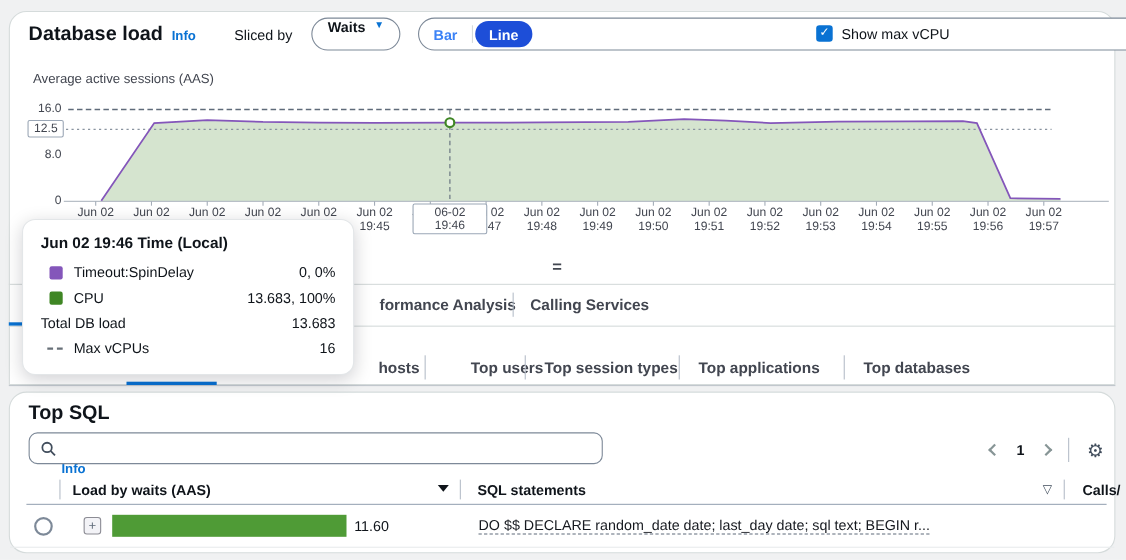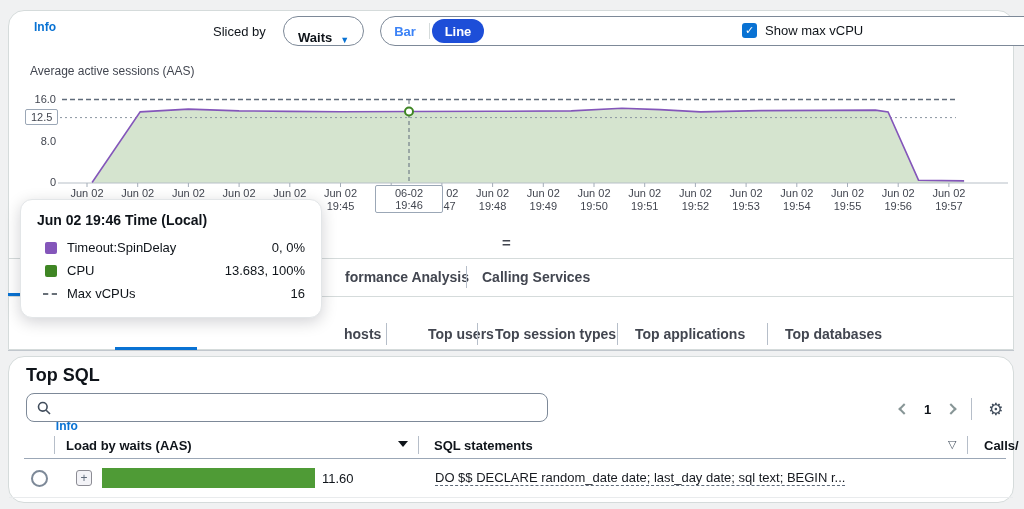--- a/index.html
+++ b/index.html
@@ -13,21 +13,21 @@
     border:1px solid #d5dbdb; border-bottom:1px solid #d5dbdb; border-radius:16px 16px 0 0; }
   .card-lower { left:8px; top:356px; width:1006px; height:147px; background:#fff;
     border:1px solid #d5dbdb; border-radius:16px; overflow:hidden; }
 
   .hline { height:1px; background:#d5dbdb; }
 
   
   .title { font-size:18px; font-weight:bold; }
   .info-link { color:#0972d3; font-size:12px; font-weight:bold; margin-left:8px; }
   .label13 { font-size:13px; }
-  .btn { display:flex; align-items:flex-end; justify-content:center; height:30px;
+  .btn { display:flex; align-items:flex-start; justify-content:center; height:30px;
     border-radius:16px; font-size:13px; font-weight:bold; background:#fff; cursor:pointer; }
   .btn-dropdown { border:1px solid #7d8998; padding:0 14px; gap:8px; }
   .caret-blue { color:#0972d3; font-size:9px; }
   .seg { border:1px solid #7d8998; border-radius:16px; height:30px; display:flex; align-items:center; position:relative; background:#fff; }
   .seg-off { width:48px; text-align:center; font-size:13px; font-weight:bold; color:#3b82f6; cursor:pointer; }
   .seg-sep { width:1px; height:16px; background:#d5dbdb; }
   .seg-on { margin:2px; height:24px; width:52px; border-radius:13px; background:#1d4ed8; color:#fff;
     display:flex; align-items:center; justify-content:center; font-size:13px; font-weight:bold; cursor:pointer; }
   .checkbox { width:15px; height:15px; background:#0972d3; border-radius:3px; color:#fff;
     font-size:11px; line-height:15px; text-align:center; cursor:pointer; }
@@ -81,20 +81,21 @@
   .sql-link { font-size:13px; color:#16191f; border-bottom:1px dashed #5f6b7a; cursor:pointer; white-space:nowrap; }
 </style>
 </head>
 <body>
 
 <div class="page">
 
   <div class="abs card-upper"></div>
 
   <div class="abs" style="left:26px; top:20px; display:flex; align-items:baseline;">
+    <span class="title">Database load</span>
     <span class="info-link">Info</span>
   </div>
   <div class="abs label13" style="left:213px; top:24px;">Sliced by</div>
 
   <div class="abs btn btn-dropdown" style="left:283px; top:16px;">
     <span style="font-weight:bold;">Waits</span>
     <span class="caret-blue">▼</span>
   </div>
 
   <div class="abs seg" style="left:380px; top:16px;">
@@ -243,20 +244,24 @@
       <span class="tt-swatch" style="background-color: rgb(132, 86, 186);"></span>
       <span>Timeout:SpinDelay</span>
       <span class="tt-val">0, 0%</span>
     </div>
     <div class="tt-row">
       <span class="tt-swatch" style="background-color: rgb(63, 134, 36);"></span>
       <span>CPU</span>
       <span class="tt-val">13.683, 100%</span>
     </div>
     <div class="tt-row">
+      <span>Total DB load</span>
+      <span class="tt-val">13.683</span>
+    </div>
+    <div class="tt-row">
       <span class="tt-dash"></span>
       <span>Max vCPUs</span>
       <span class="tt-val">16</span>
     </div>
   </div>
 
   <div class="abs card-lower"></div>
 
   <div class="abs" style="left:26px; top:365px; display:flex; align-items:center; gap:6px; z-index:2;flex-direction:column;">
     <span class="tsql-title" style="font-weight:bold;">Top SQL</span>

